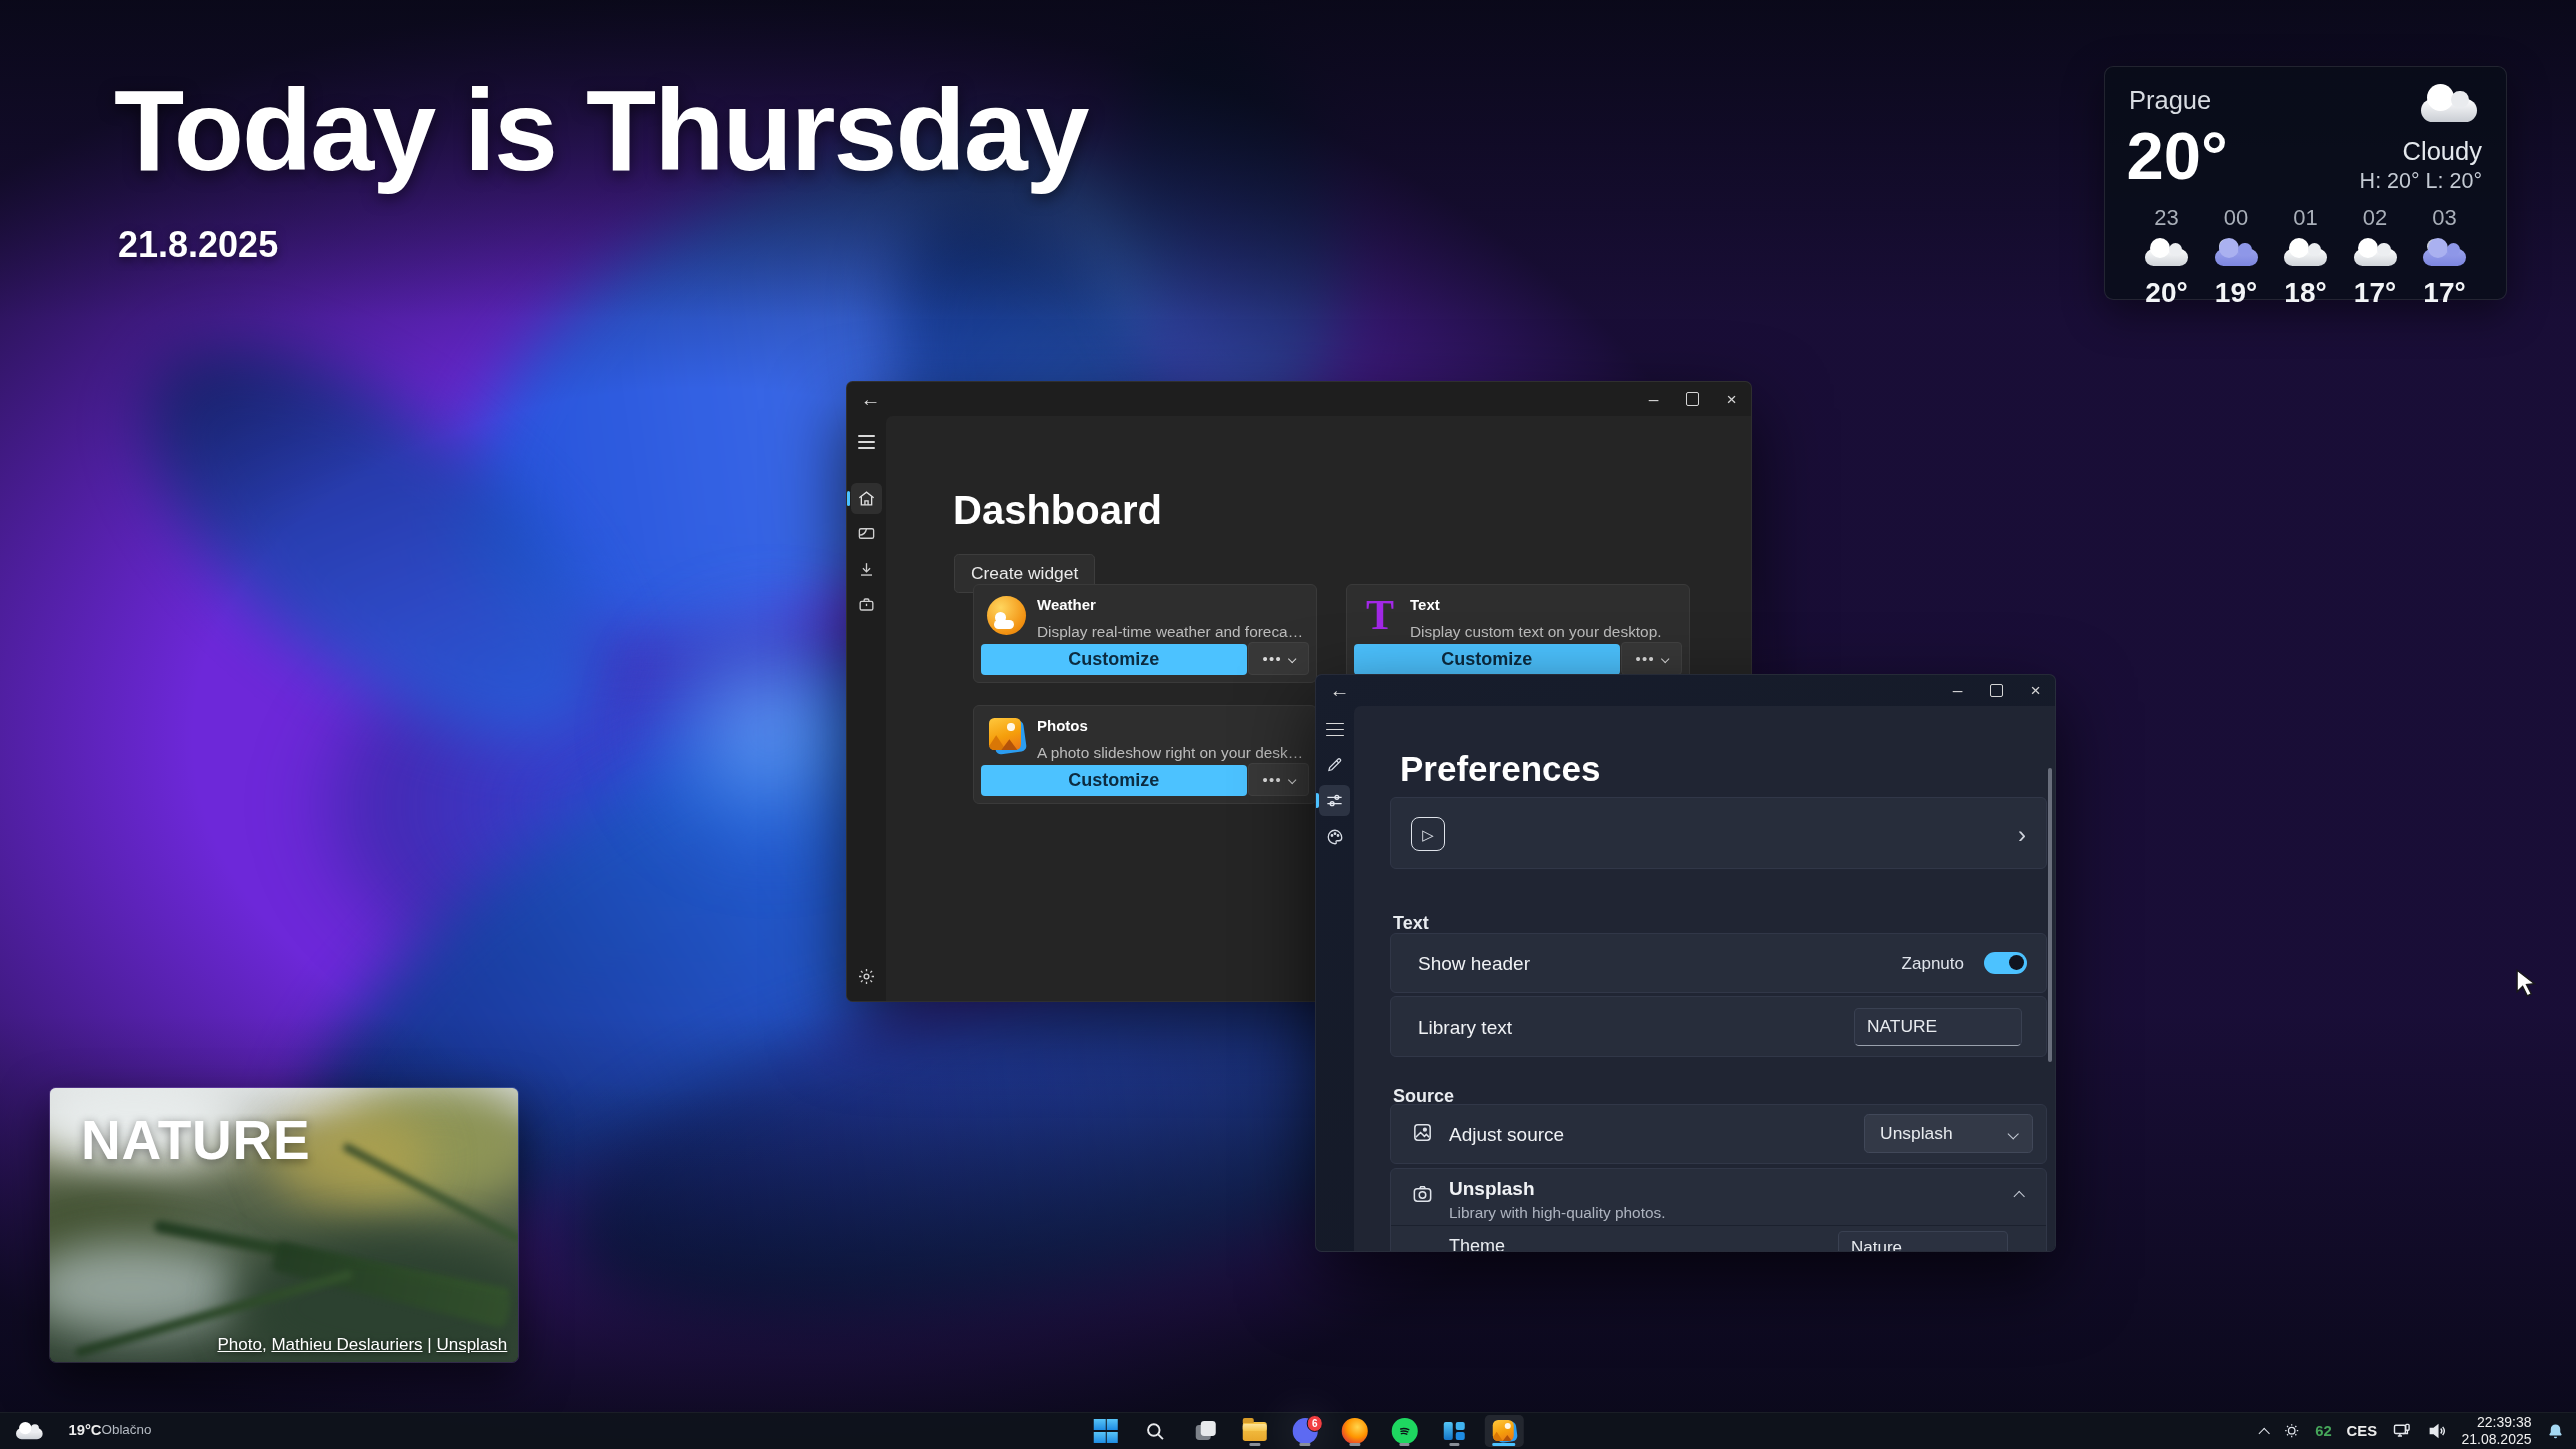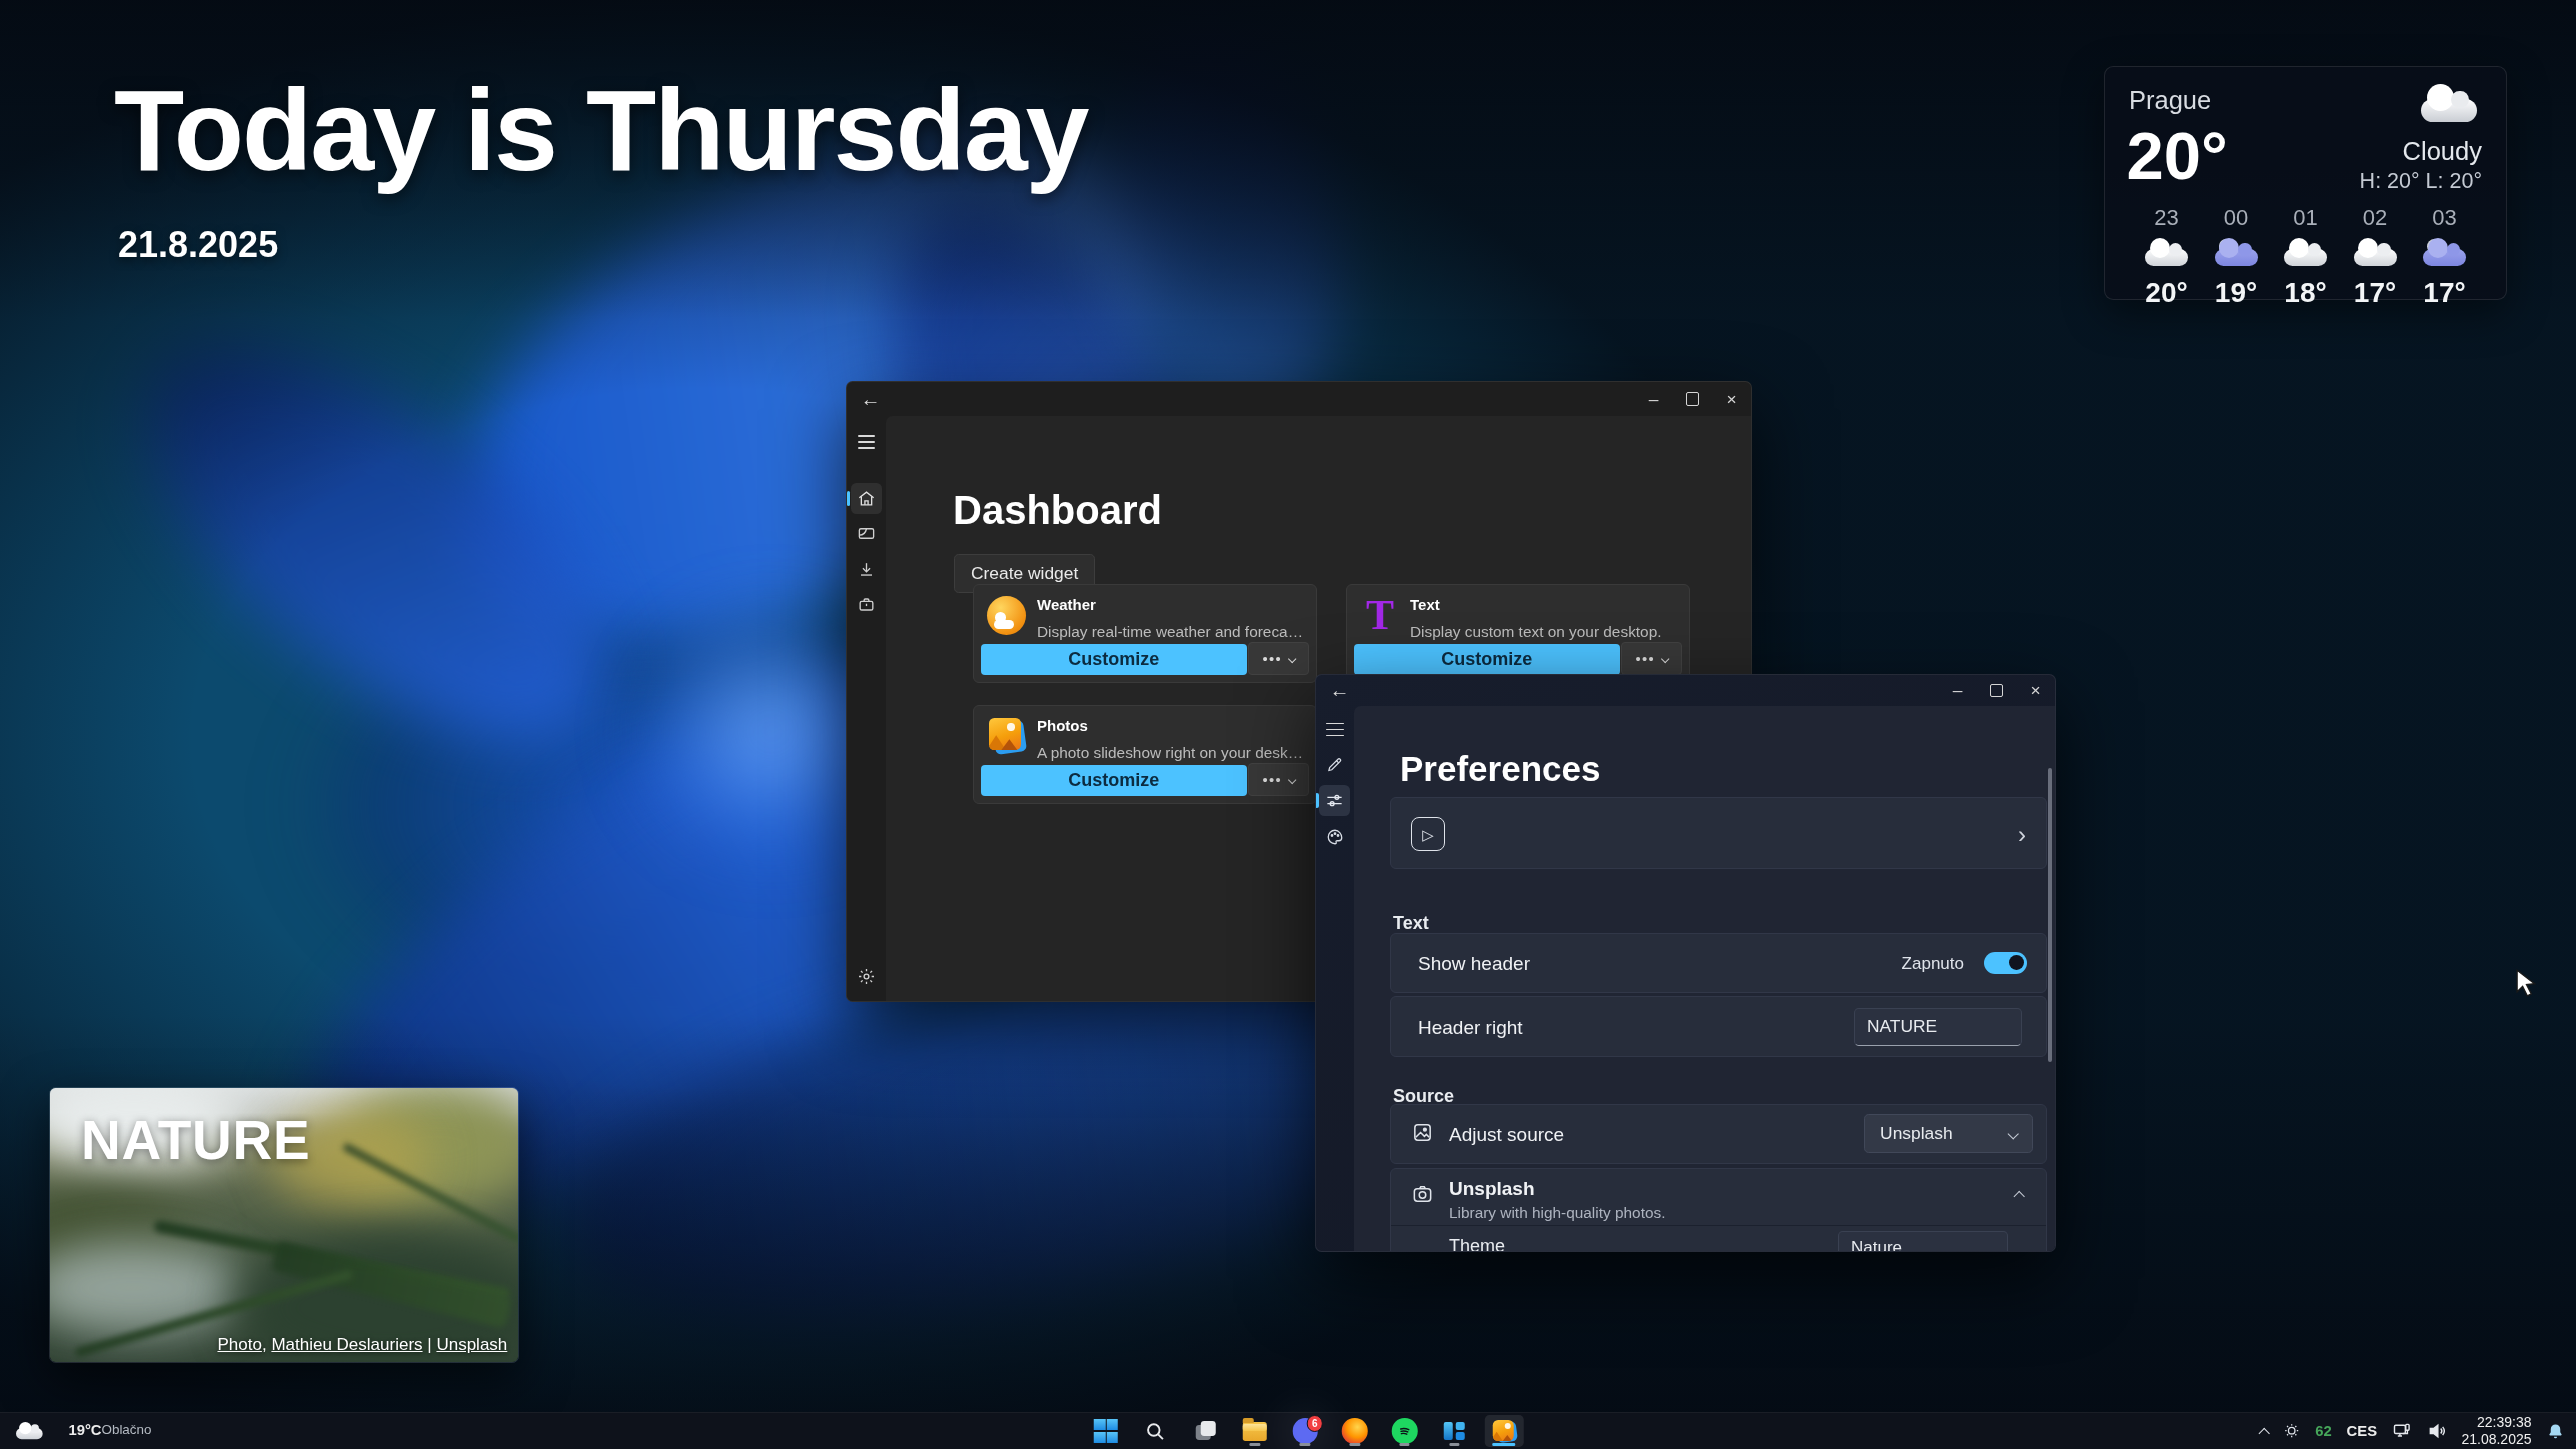--- a/index.html
+++ b/index.html
@@ -1,16 +1,16 @@
 <!DOCTYPE html>
 <html style="font-size:10.7px"><head>
 <meta charset="utf-8">
 <style>
   html,body{margin:0;padding:0;background:#04070e;font-family:"Liberation Sans",sans-serif;color:#fff}
-  .stage{position:relative;width:2576px;height:1449px;overflow:hidden;background:#0c4a6e}
+  .stage{position:relative;width:2576px;height:1449px;overflow:hidden;background:#6d28d9}
   
   .wp{position:absolute;inset:0;overflow:hidden}
   .petal{position:absolute;border-radius:50%;filter:blur(31px)}
   .p1{left:168px;top:503px;width:1006px;height:604px;background:radial-gradient(closest-side,#1c55d8cc,#0a2a7a66 60%,transparent 75%)}
   .p2{left:429px;top:174px;width:771px;height:416px;background:linear-gradient(110deg,#1453d6,#4f95ff);transform:rotate(-28deg);opacity:.85}
   .p3{left:241px;top:771px;width:906px;height:349px;background:linear-gradient(90deg,#0a2a7a,#2e7bff);transform:rotate(-32deg);opacity:.9}
   .p4{left:771px;top:349px;width:637px;height:288px;background:linear-gradient(70deg,#0c2f8f,#3f86ff);transform:rotate(62deg);opacity:.8}
   .p5{left:101px;top:416px;width:550px;height:255px;background:linear-gradient(120deg,#0a2470,#2a6df0);transform:rotate(38deg);opacity:.8}
   .p6{left:550px;top:973px;width:1006px;height:322px;background:linear-gradient(95deg,#0a2568,#2563d8);transform:rotate(-12deg);opacity:.85}
   .p7{left:584px;top:557px;width:376px;height:349px;background:radial-gradient(closest-side,#79b4ffb0,#2e6fe080 55%,transparent 75%)}
@@ -425,21 +425,21 @@
 
       <div class="rowlabel lblText">Text</div>
 
       <div class="prow showhdr">
         <div class="ttl">Show header</div>
         <span class="togglelab">Zapnuto</span>
         <span class="toggle"></span>
       </div>
 
       <div class="prow hdrtext">
-        <div class="ttl">Header right</div>
+        <div class="ttl">Library text</div>
         <input class="fldinput" type="text" value="NATURE" style="">
       </div>
 
       <div class="rowlabel lblSource">Source</div>
 
       <div class="prow photosrc">
         <span class="icbox">
           <svg class="ic" width="23" height="23" viewBox="0 0 24 24" fill="none" stroke="#dfe3ea" stroke-width="1.6">
               <rect x="4" y="4" width="16" height="16" rx="3"></rect>
               <circle cx="14.5" cy="9" r="1.4" fill="#dfe3ea"></circle>

